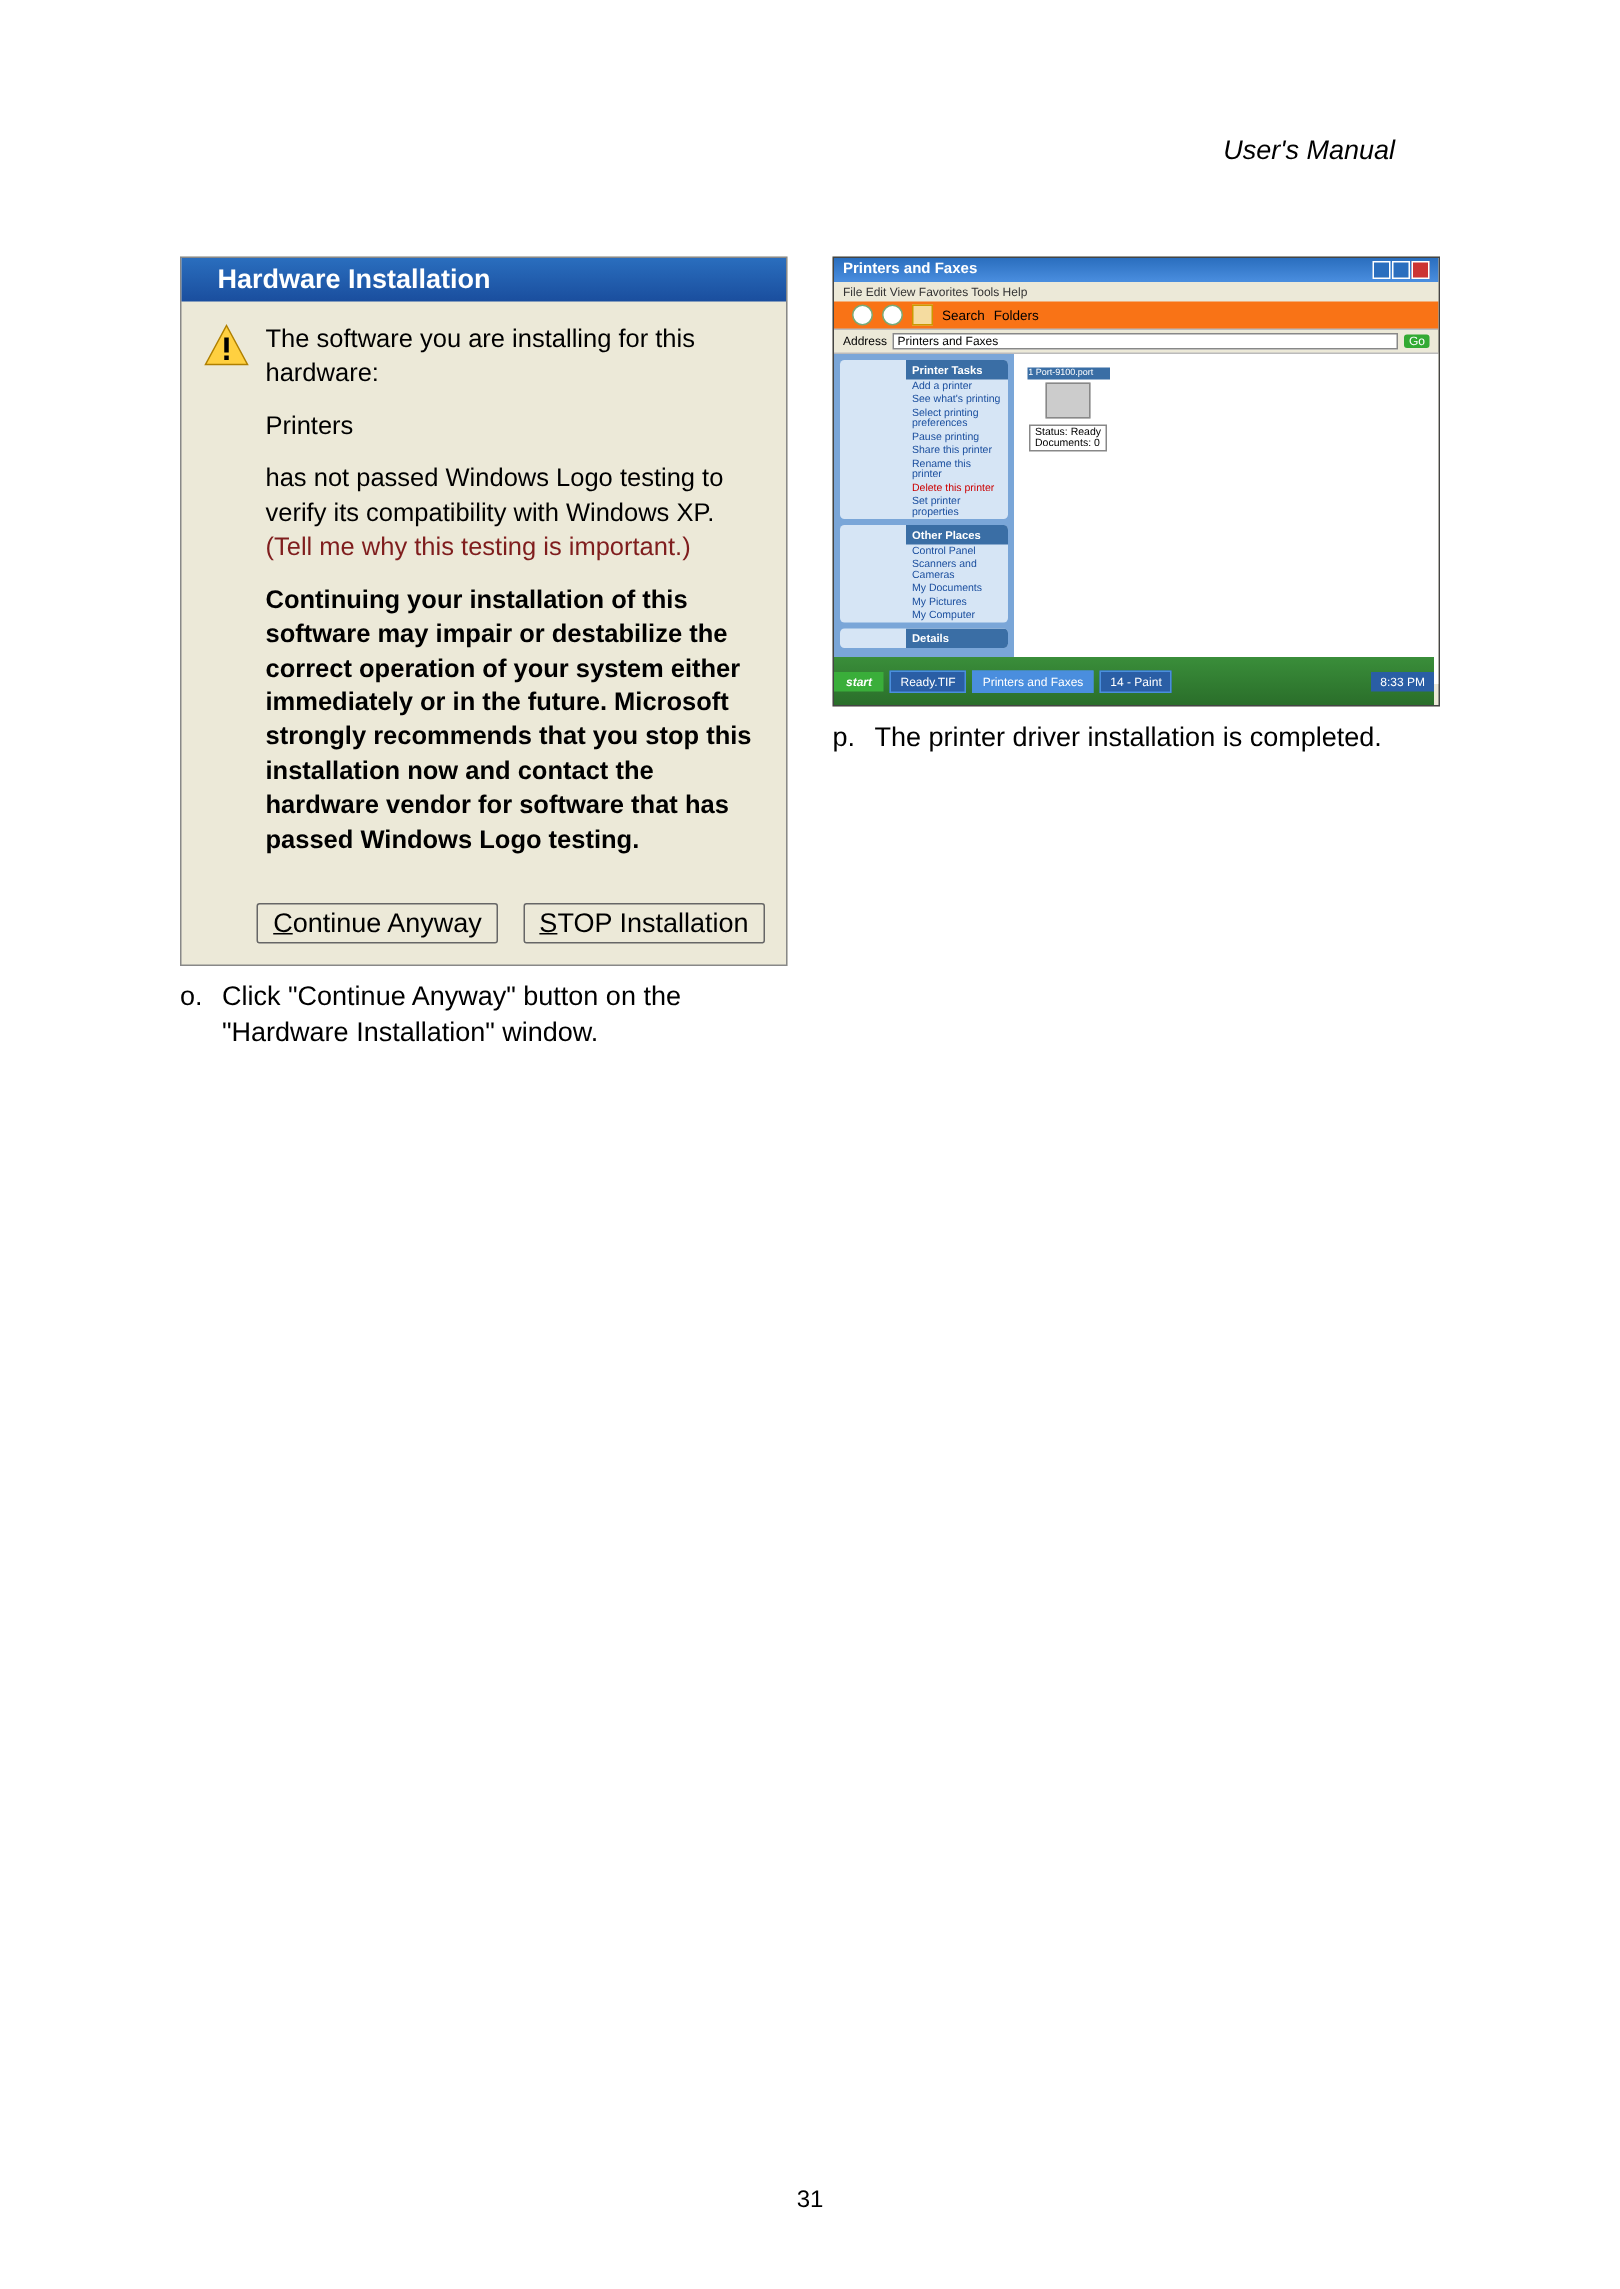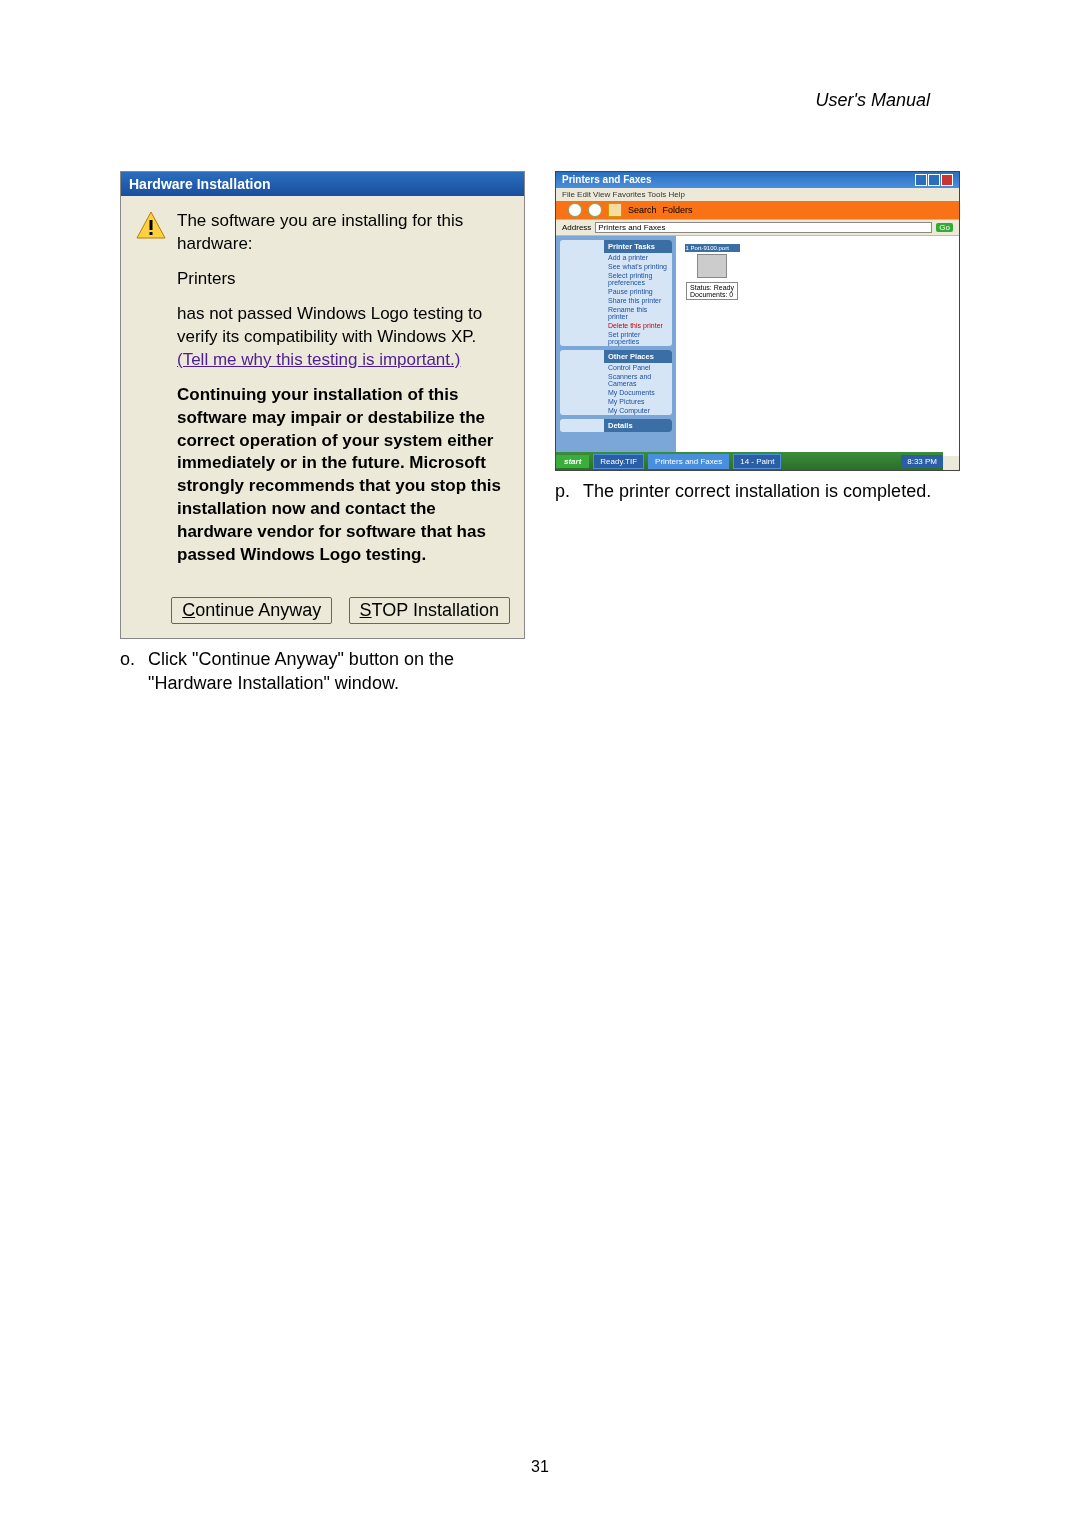--- a/index.html
+++ b/index.html
@@ -34,36 +34,36 @@
   .dialog {
     border: 1px solid #888;
     background: #ece9d8;
     width: 100%;
     font-size: 12px;
   }
   .dlg-title {
     background: linear-gradient(#2a6ebe, #1a4e9e);
     color: #fff;
     font-weight: bold;
-    padding: 4px 8px;
-    font-size: 14px;
+    padding: 4px 24px;
+    font-size: 18px;
   }
   .dlg-body {
     display: flex;
     padding: 14px 14px 8px 14px;
     gap: 10px;
   }
   .dlg-icon {
     width: 32px; height: 32px;
     flex: 0 0 32px;
   }
   .dlg-icon svg { width: 32px; height: 32px; }
   .dlg-text { flex: 1; font-size: 17px; line-height: 1.35; }
   .dlg-text p { margin-bottom: 12px; }
-  .dlg-link { color: #4c1d95; text-decoration: underline; }
+  .dlg-link { color: #7f1d1d; }
   .dlg-bold { font-weight: bold; }
   .dlg-buttons {
     padding: 10px 14px 14px 14px;
     text-align: right;
   }
   .win-btn {
     background: #ece9d8;
     border: 1px solid #666;
     border-radius: 2px;
     padding: 2px 10px;
@@ -157,23 +157,23 @@
   }
   .printer-icon {
     display:inline-flex; flex-direction:column; align-items:center;
     width: 60px;
     font-size: 7px;
   }
   .printer-icon .p-top { background:#3a6ea5; color:#fff; width:55px; padding:1px; font-size:6px; }
   .printer-icon .p-img { width:30px; height:24px; background:#ccc; border:1px solid #888; margin:2px auto;}
   .p-label { border:1px solid #888; background:#fff; padding:1px 3px; font-size:7px; margin-top:2px; }
   .taskbar {
-    position:absolute; bottom:0; left:0; right:16px;
+    position:absolute; bottom:0; left:0; right:3px;
     background: linear-gradient(#3a8e3a, #2a6e2a);
-    height: 18px;
+    height: 32px;
     display:flex; align-items:center;
     font-size: 8px; color:#fff;
   }
   .start-btn { background:#3aae3a; padding:2px 8px; font-weight:bold; font-style:italic;}
   .task-item { background:#2a5ea5; padding:2px 6px; margin-left:4px; border:1px solid #4a8ede;}
   .task-item.act { background:#4a8ede;}
   .sys-tray { margin-left:auto; background:#2a5ea5; padding:2px 6px;}
 
   .caption {
     font-size: 18px;
@@ -291,19 +291,19 @@
         <div class="taskbar">
           <span class="start-btn">start</span>
           <span class="task-item">Ready.TIF</span>
           <span class="task-item act">Printers and Faxes</span>
           <span class="task-item">14 - Paint</span>
           <span class="sys-tray">8:33 PM</span>
         </div>
       </div>
       <div class="caption">
         <div class="letter">p.</div>
-        <div class="txt">The printer correct installation is completed.</div>
+        <div class="txt">The printer driver installation is completed.</div>
       </div>
     </div>
   </div>
 
   <div class="page-num">31</div>
 </div>
 
 </body></html>

